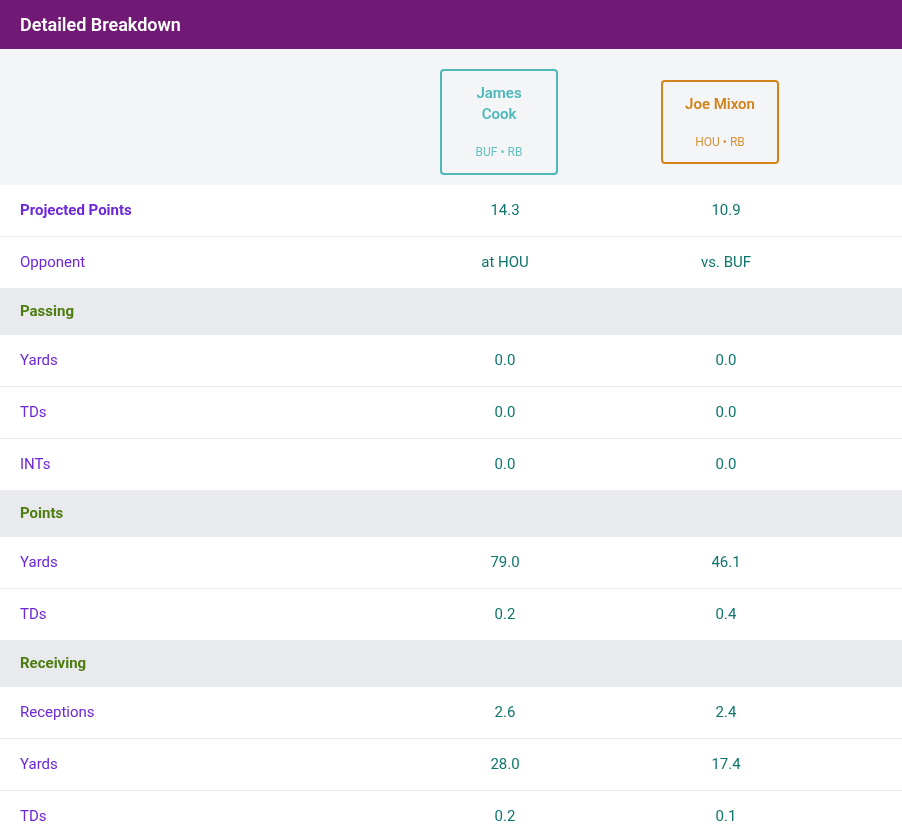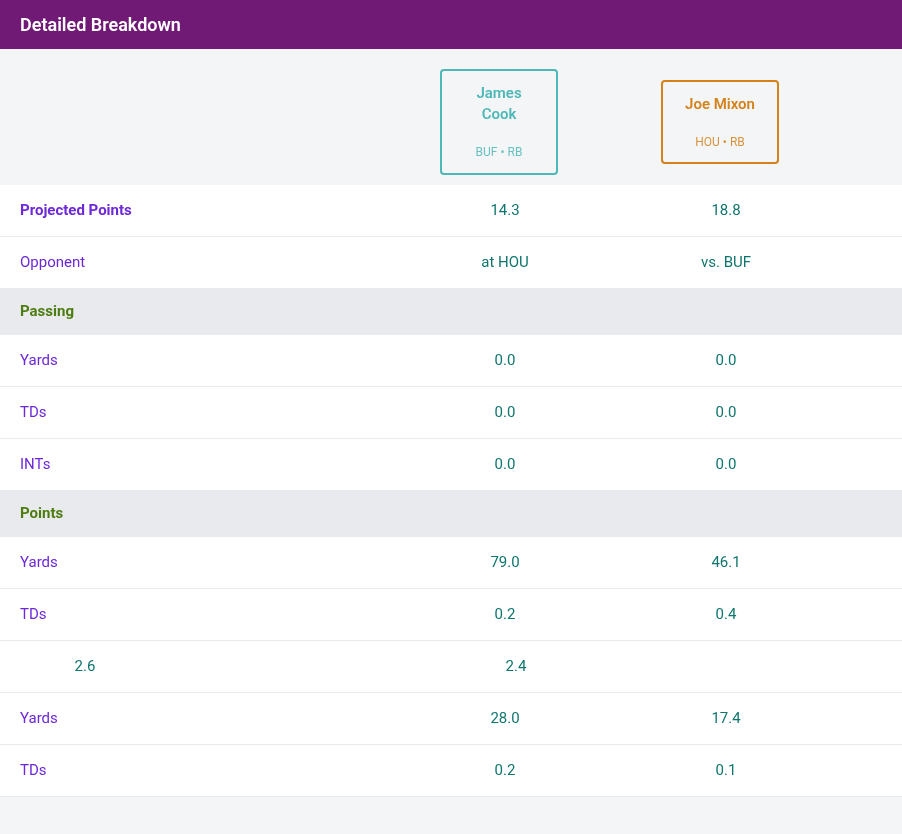--- a/index.html
+++ b/index.html
@@ -135,21 +135,21 @@
     </div>
   </div>
   <div style="flex:1"></div>
 </div>
 
 <div class="table-container" id="table-body">
 <div class="table-row">
       <span class="row-label bold">Projected Points</span>
       <span class="row-value">14.3</span>
       <span class="row-value-spacer"></span>
-      <span class="row-value">18.8</span>
+      <span class="row-value">10.9</span>
       <span style="flex: 1 1 0%;"></span>
     </div>
     <div class="table-row">
       <span class="row-label">Opponent</span>
       <span class="row-value">at HOU</span>
       <span class="row-value-spacer"></span>
       <span class="row-value">vs. BUF</span>
       <span style="flex: 1 1 0%;"></span>
     </div>
     <div class="table-row section-header">
@@ -186,21 +186,25 @@
       <span class="row-value">46.1</span>
       <span style="flex: 1 1 0%;"></span>
     </div>
     <div class="table-row">
       <span class="row-label">TDs</span>
       <span class="row-value">0.2</span>
       <span class="row-value-spacer"></span>
       <span class="row-value">0.4</span>
       <span style="flex: 1 1 0%;"></span>
     </div>
-    <div class="table-row">
+    <div class="table-row section-header">
+      <span class="row-label section-label">Receiving</span>
+    </div>
+    <div class="table-row">
+      <span class="row-label">Receptions</span>
       <span class="row-value">2.6</span>
       <span class="row-value-spacer"></span>
       <span class="row-value">2.4</span>
       <span style="flex: 1 1 0%;"></span>
     </div>
     <div class="table-row">
       <span class="row-label">Yards</span>
       <span class="row-value">28.0</span>
       <span class="row-value-spacer"></span>
       <span class="row-value">17.4</span>

